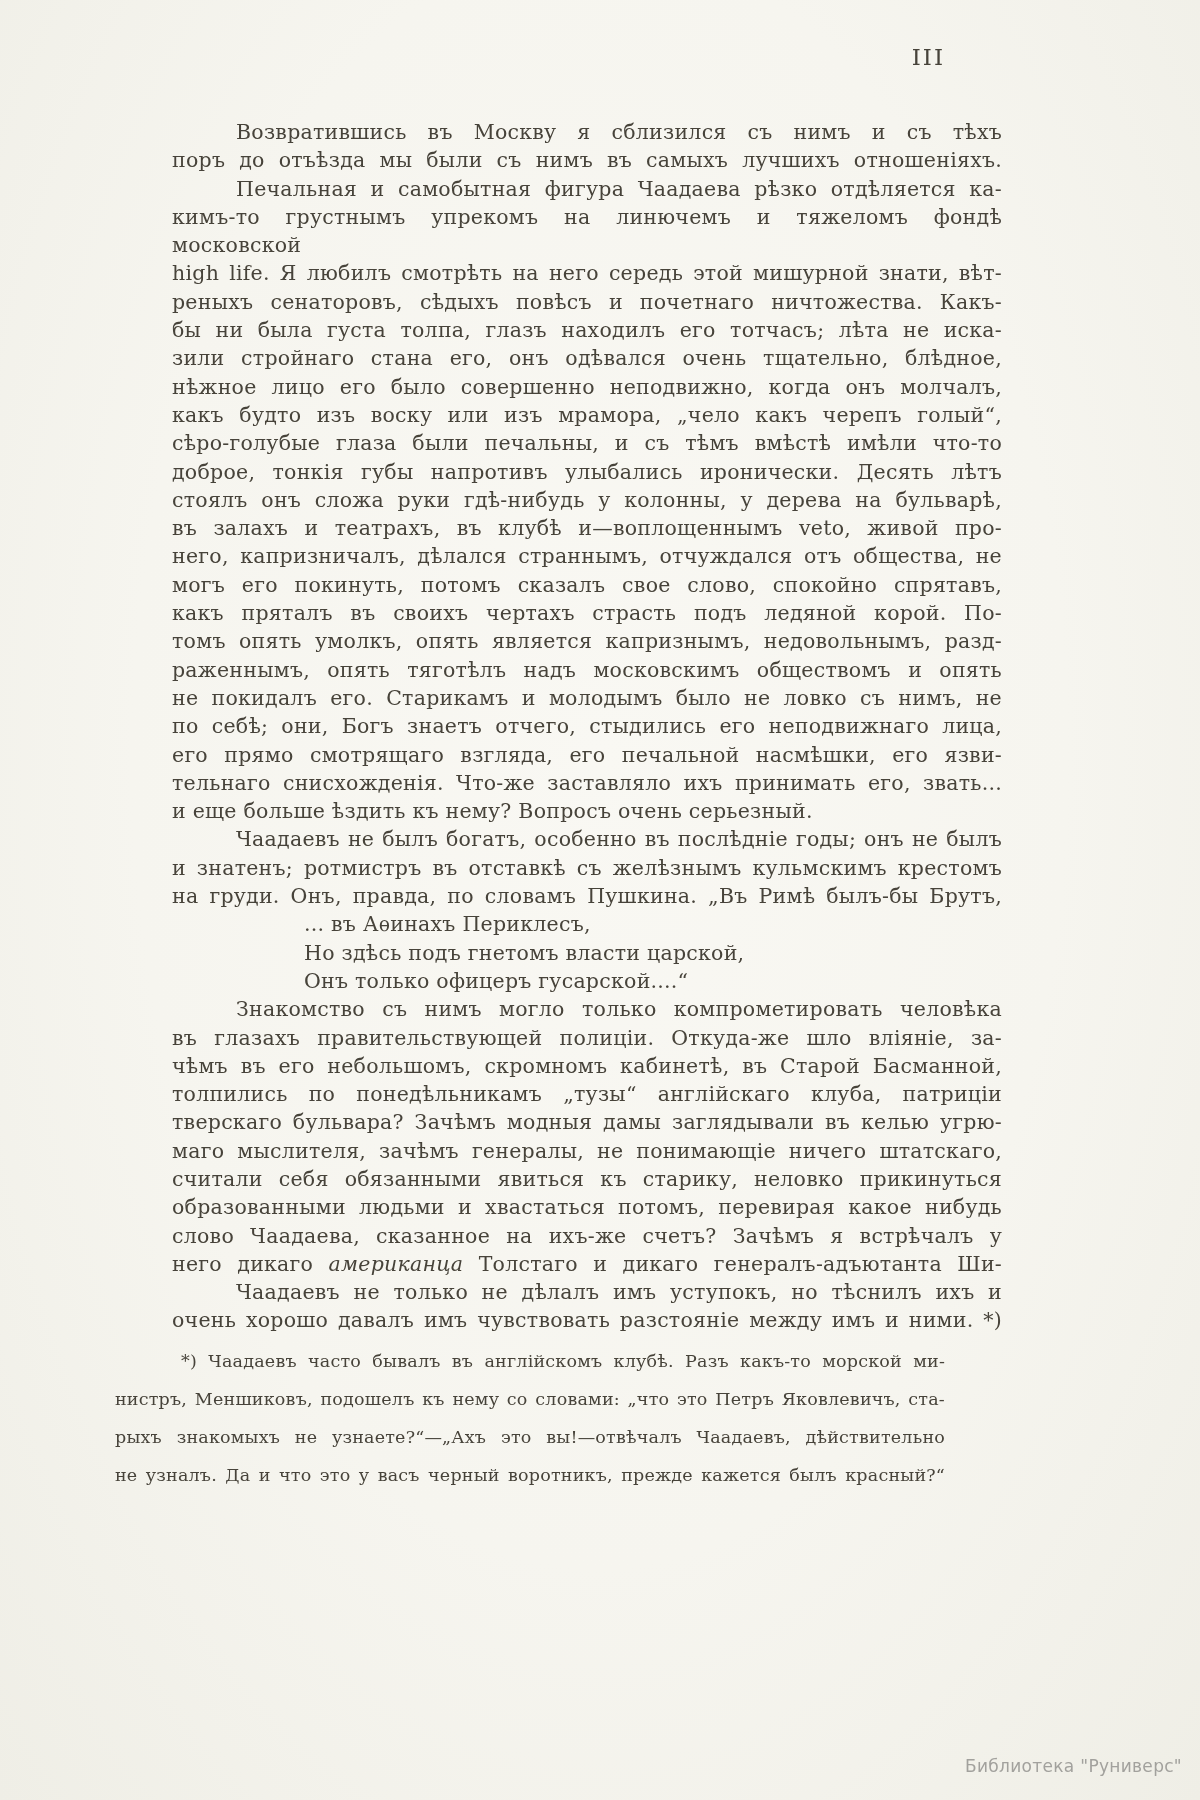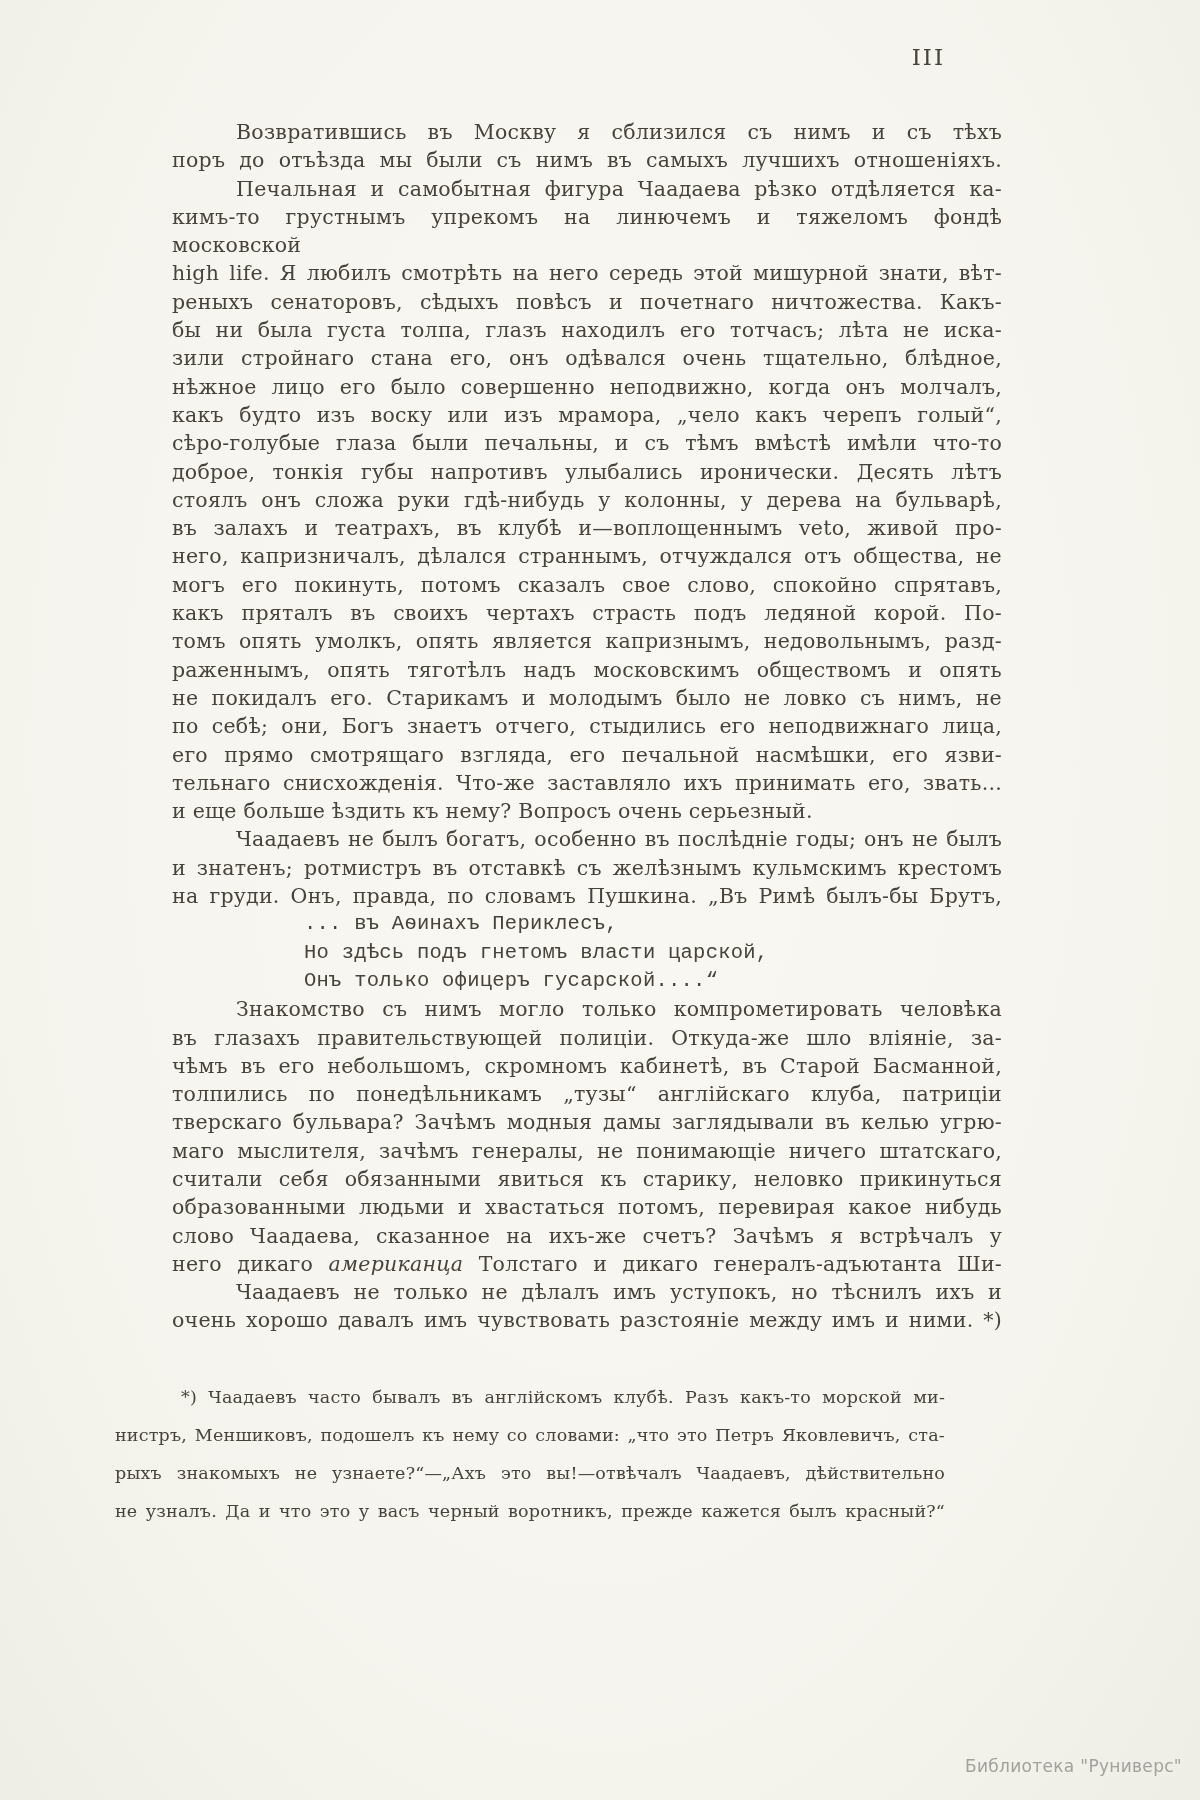--- a/index.html
+++ b/index.html
@@ -38,26 +38,25 @@
     text-align-last: justify;
     white-space: nowrap; 
   }
   .line { white-space: normal; }
   .line.indent { text-indent: 64px; }
   .line.last { text-align: right; text-align-last: left; }
   .line.verse {
     text-align: center;
     text-align-last: left;
     padding-left: 132px;
-    font-family: Liberation Mono, monospace;
   }
   .line em { font-style: italic; }
   .footnote-block {
     position: absolute;
-    top: 1378px;
+    top: 1342px;
     left: 115px;
     width: 830px;
   }
   .footnote-block .line {
     font-size: 17.5px;
     line-height: 38px;
     letter-spacing: 0.2px;
   }
   .footnote-block .line.indent { text-indent: 66px; }
   .watermark {

